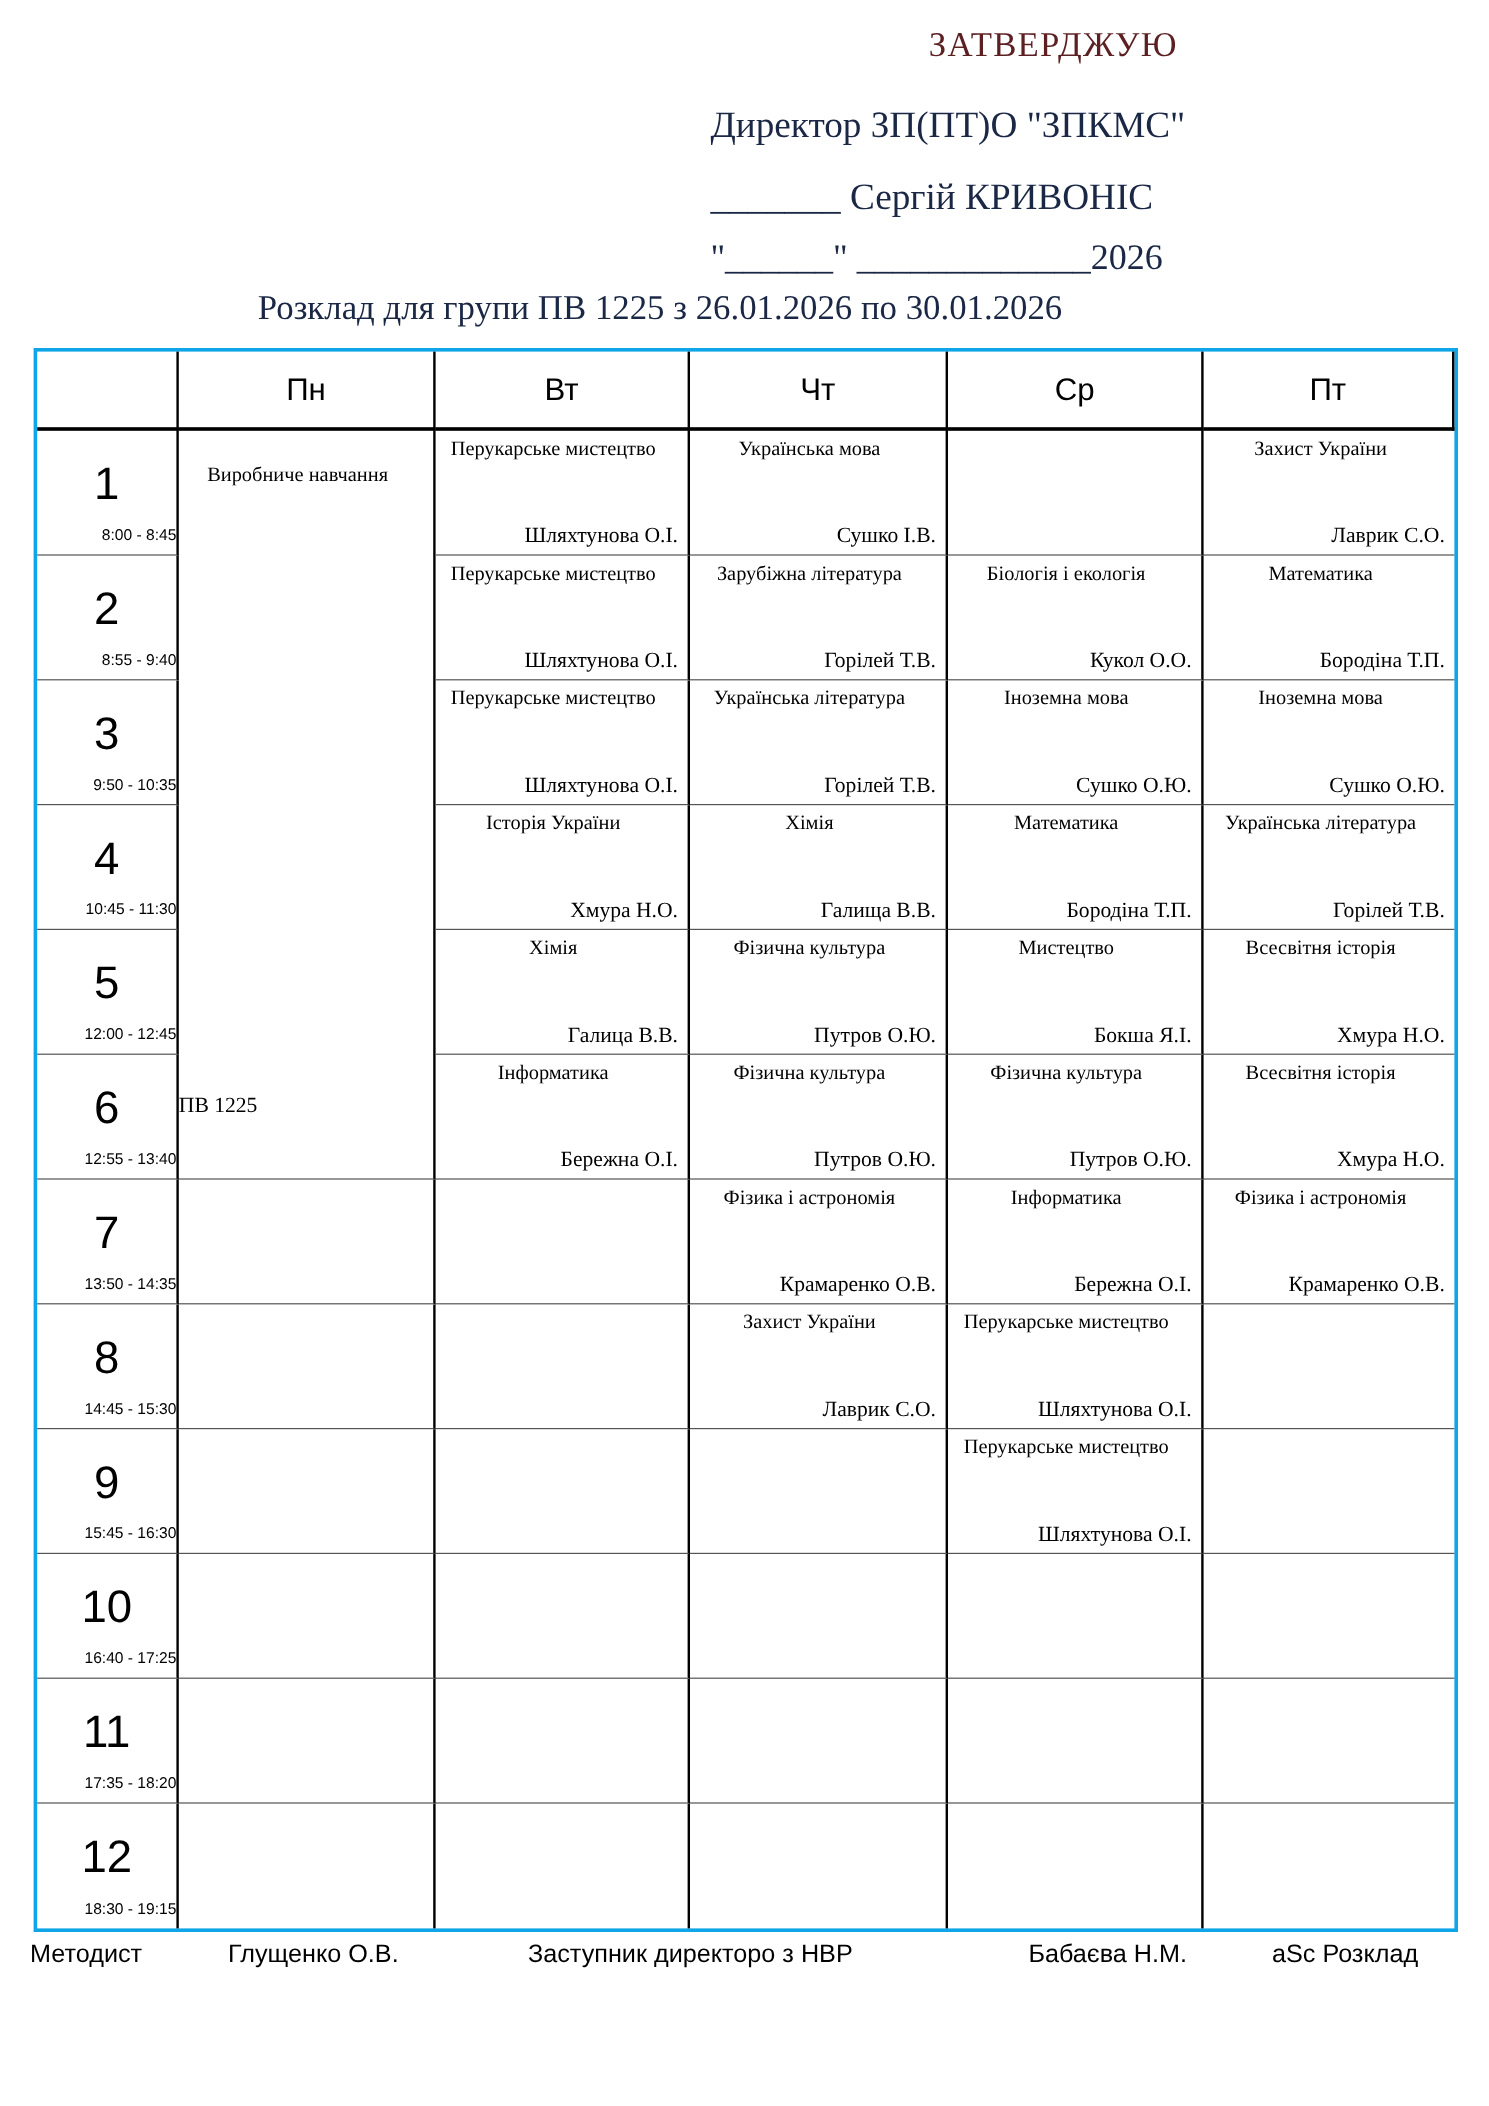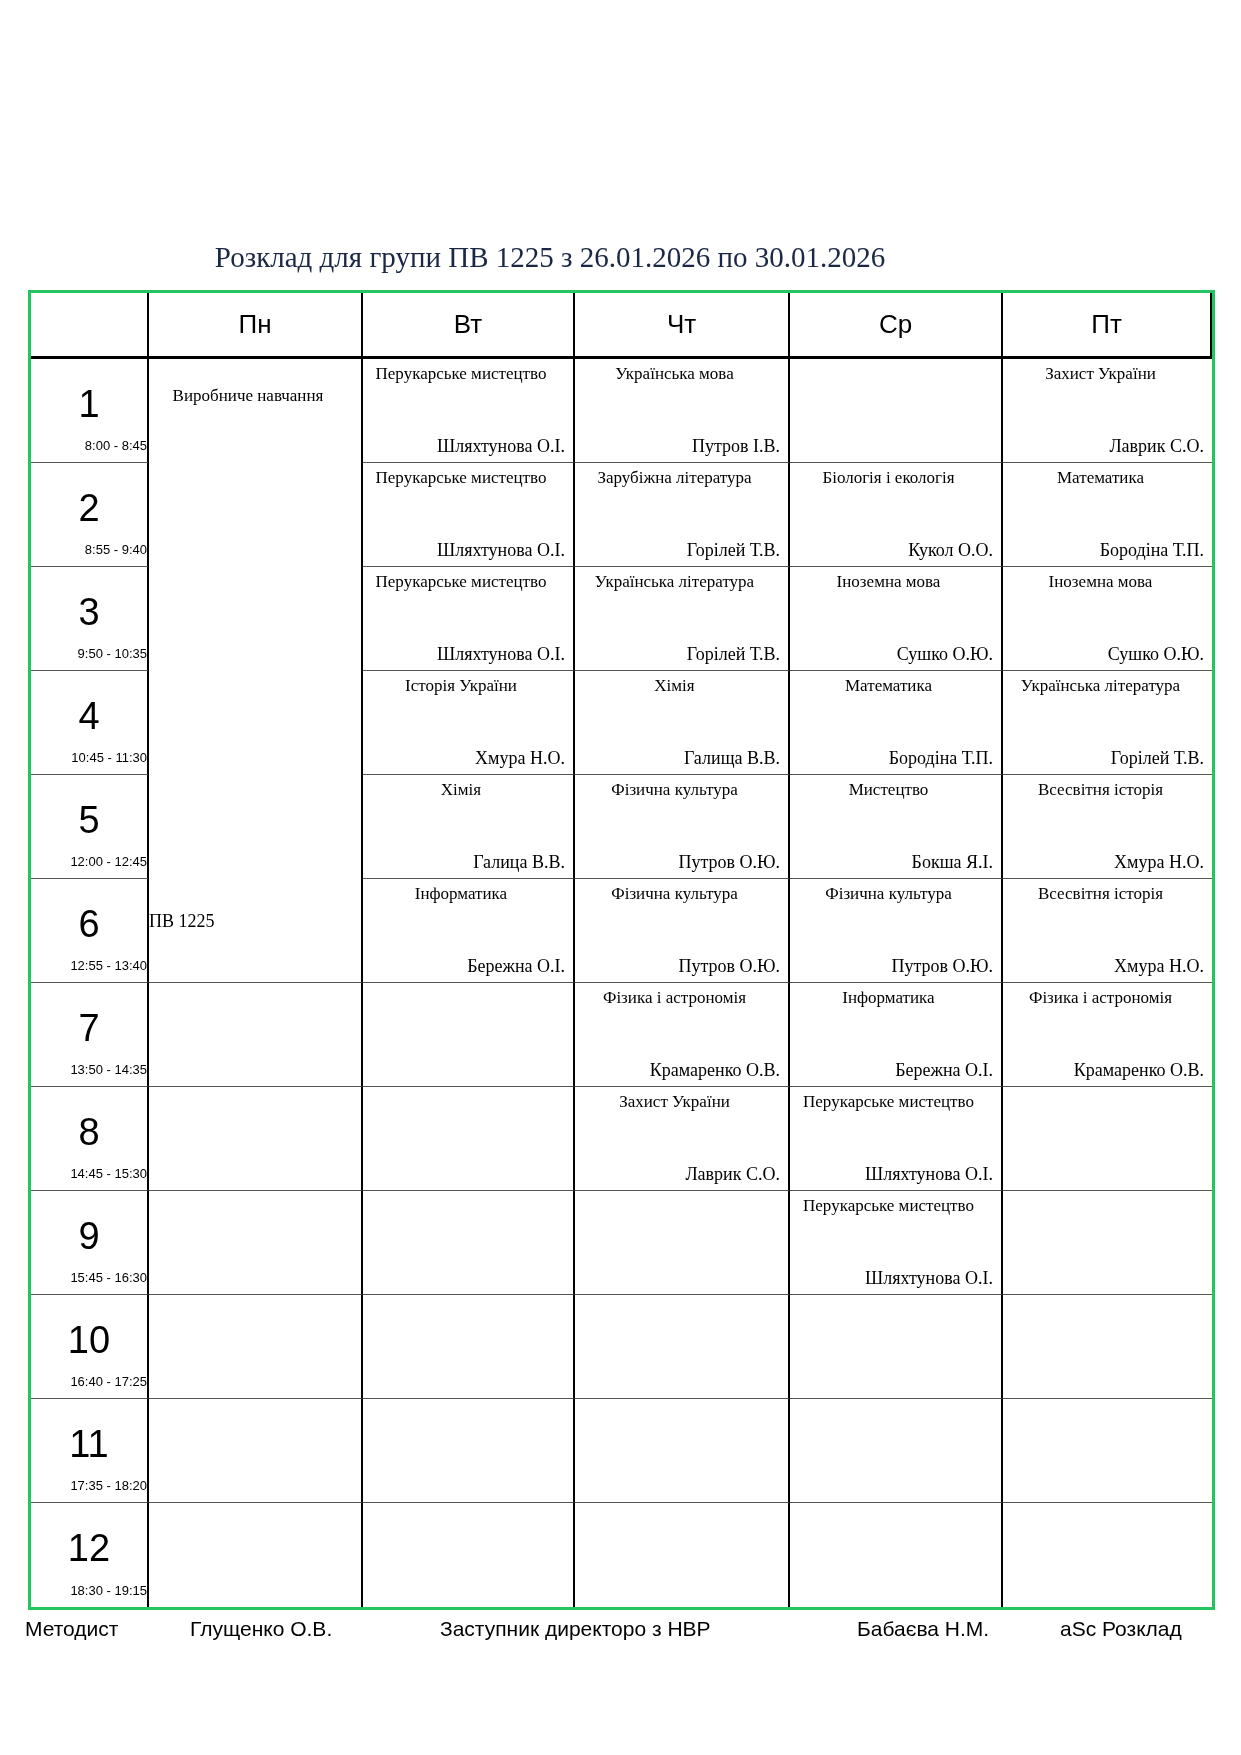--- a/index.html
+++ b/index.html
@@ -16,21 +16,21 @@
   .date     { font-size:30px; }
   
   .title { position:absolute; top:241px; left:0; width:1100px; text-align:center;
            font-size:29px; font-weight:normal; margin:0; }
   
   .timetable {
     position:absolute; left:28px; top:290px;
     display:grid;
     grid-template-columns:118px 214px 212px 215px 213px 209px;
     grid-template-rows:66px repeat(12,104px);
-    border:3px solid #22c55e; background:#fff;
+    border:3px solid #0ea5e9; background:#fff;
   }
   .cell { position:relative; border-right:2px solid #000; border-bottom:1px solid #555;
           font-size:17px; box-sizing:border-box; }
   .no-r { border-right:none; }
   .no-b { border-bottom:none;padding-left:16px; }
   .hcell { position:relative; border-right:2px solid #000; border-bottom:3px solid #000;
            font-family:"Liberation Sans", sans-serif; font-size:26px;
            display:flex; align-items:center; justify-content:center; box-sizing:border-box; }
   .time-cell { font-family:"Liberation Sans", sans-serif; }
   .num  { position:absolute; top:24px; left:0; width:100%; text-align:center; font-size:38px; }
@@ -44,20 +44,26 @@
             font-family:"Liberation Sans", sans-serif; font-size:21px; }
   .footer span { position:absolute; top:0; white-space:nowrap; }
   .f0 { left:25px; }  .f1 { left:190px; } .f2 { left:440px; }
   .f3 { left:857px; } .f4 { left:1060px; }
 </style>
 </head>
 <body>
 
 <div class="page">
 
+  <div class="approval">
+    <div class="approve" style="color: rgb(92, 31, 34);">ЗАТВЕРДЖУЮ</div>
+    <div class="director" style="color: rgb(26, 39, 69);">Директор ЗП(ПТ)О "ЗПКМС"</div>
+    <div class="sig" style="color: rgb(26, 39, 69);">_______ Сергій КРИВОНІС</div>
+    <div class="date" style="color: rgb(26, 39, 69);">"______" _____________2026</div>
+  </div>
 
   <h1 class="title" style="color: rgb(26, 39, 69);">Розклад для групи ПВ 1225 з 26.01.2026 по 30.01.2026</h1>
 
   <div class="timetable">
     <div class="hcell"></div>
     <div class="hcell">Пн</div>
     <div class="hcell">Вт</div>
     <div class="hcell">Чт</div>
     <div class="hcell">Ср</div>
     <div class="hcell no-r">Пт</div>
@@ -69,21 +75,21 @@
       <div class="cell mon-merged" style="grid-row: span 6;">
         <div class="subject">Виробниче навчання</div>
         <div class="mon-group">ПВ 1225</div>
       </div>
       <div class="cell">
         <div class="subject">Перукарське мистецтво</div>
         <div class="teacher">Шляхтунова О.І.</div>
       </div>
       <div class="cell">
         <div class="subject">Українська мова</div>
-        <div class="teacher">Путров І.В.</div>
+        <div class="teacher">Сушко І.В.</div>
       </div>
       <div class="cell"></div>
       <div class="cell no-r">
         <div class="subject">Захист України</div>
         <div class="teacher">Лаврик С.О.</div>
       </div>
       <div class="cell time-cell">
         <div class="num">2</div>
         <div class="time">8:55 - 9:40</div>
       </div>

